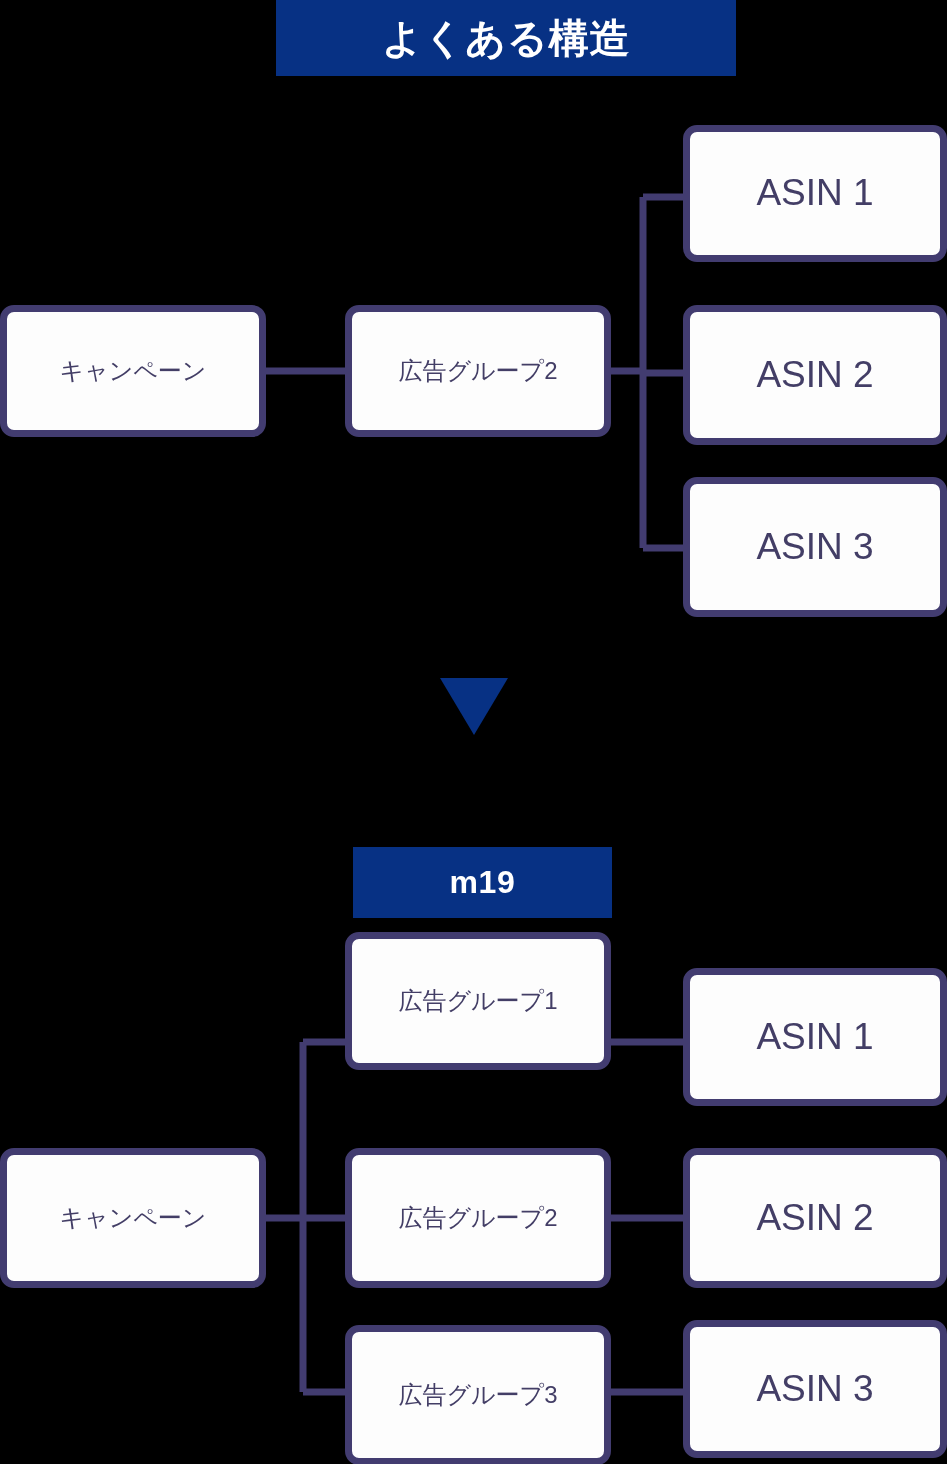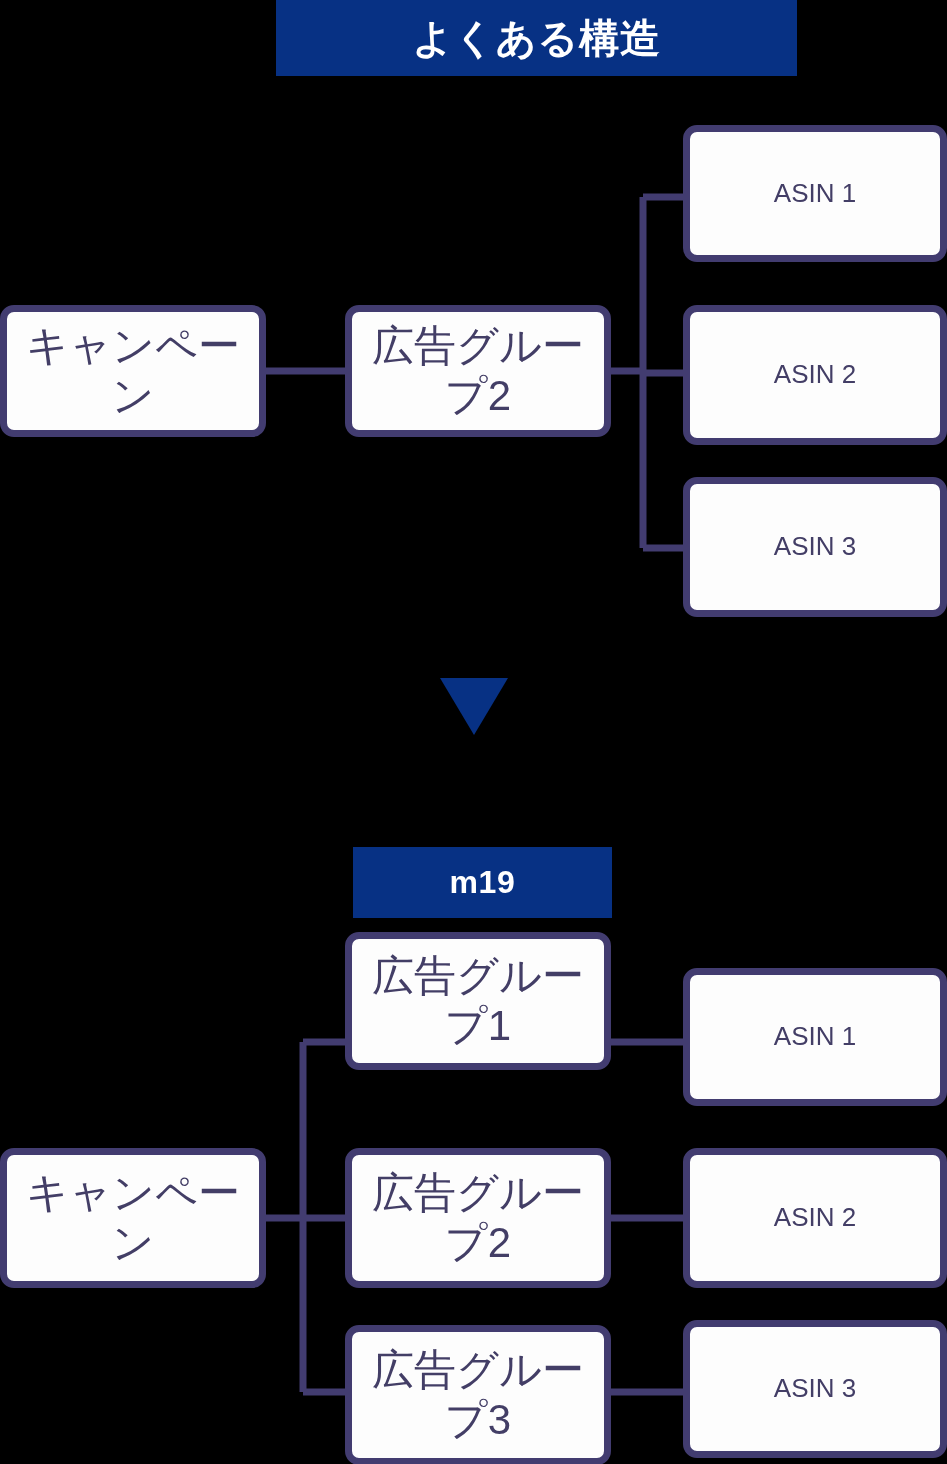--- a/index.html
+++ b/index.html
@@ -27,47 +27,47 @@
     color: #ffffff;
     display: flex;
     align-items: center;
     justify-content: center;
     font-weight: bold;
     letter-spacing: 0.02em;
   }
   #banner-top {
     left: 276px;
     top: 0px;
-    width: 521px;
+    width: 460px;
     height: 76px;
     font-size: 40px;
   }
   #banner-bottom {
     left: 353px;
     top: 847px;
     width: 259px;
     height: 71px;
     font-size: 32px;
   }
   .node {
     position: absolute;
     background: #fdfdfd;
     border: 7px solid #423C70;
     border-radius: 14px;
     box-sizing: border-box;
     display: flex;
     align-items: center;
     justify-content: center;
     color: #433E66;
-    font-size: 42px;
+    font-size: 24px;
     text-align: center;
     line-height: 1.2;
     z-index: 2;
   }
-  .node.asin { font-size: 26px; }
+  .node.asin { font-size: 37px; }
   svg#connectors {
     position: absolute;
     left: 0;
     top: 0;
     width: 947px;
     height: 1464px;
     z-index: 1;
     pointer-events: none;
   }
   .conn {

